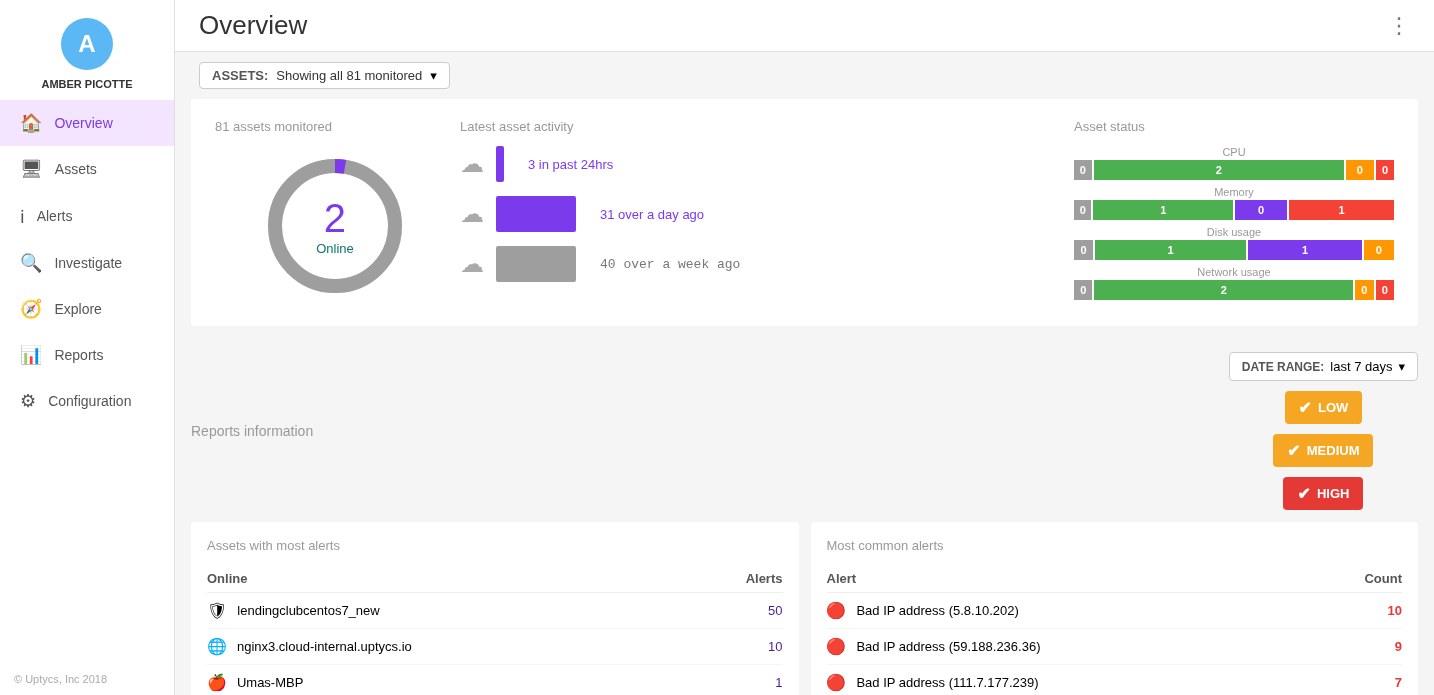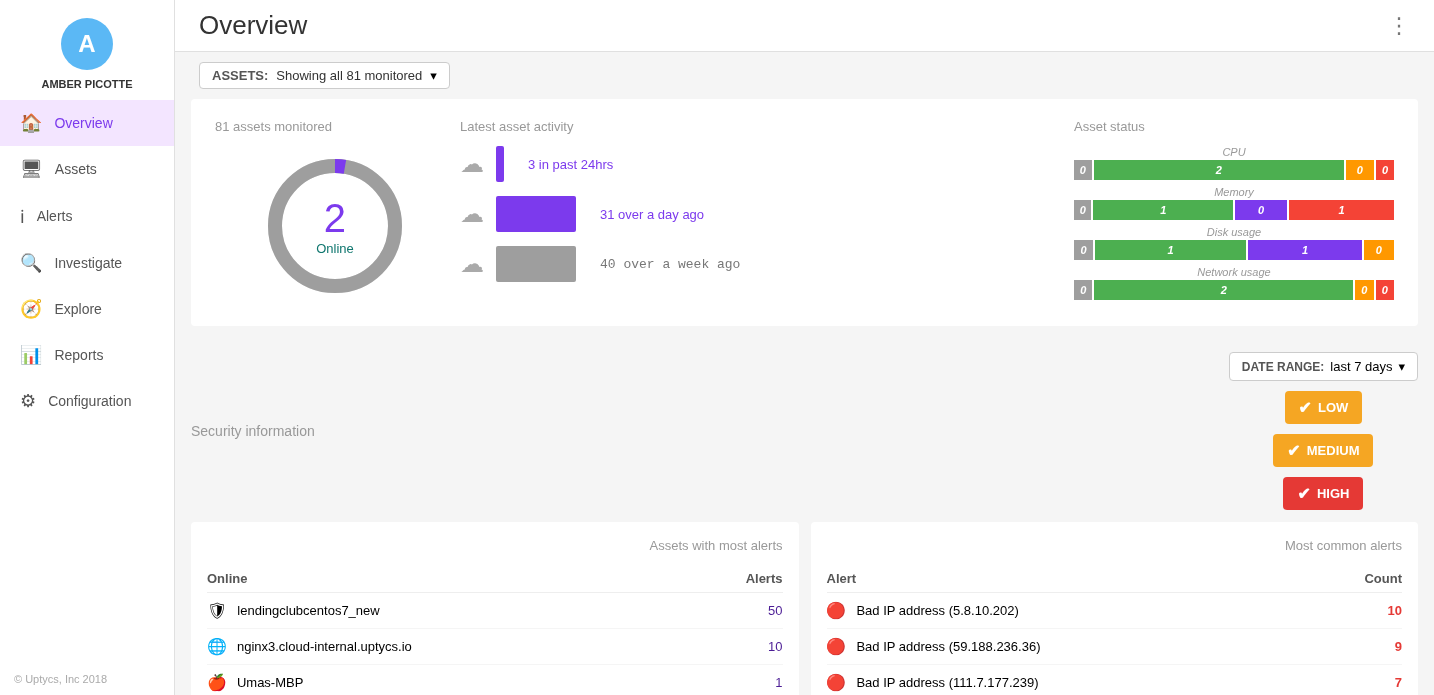--- a/index.html
+++ b/index.html
@@ -121,21 +121,21 @@
     .cloud-icon { font-size: 24px; color: #aaa; }
     .activity-bar {
       height: 36px;
       border-radius: 2px;
     }
     .activity-text { font-size: 13px; color: #7c3aed; margin-left: 12px; }
     .activity-text.gray { color: #777; font-family: Liberation Mono, monospace; }
 
     
     .status-section { flex: 0 0 320px; }
-    .status-row { margin-bottom: 6px; font-style: italic; }
+    .status-row { margin-bottom: 6px; }
     .status-row-label { font-size: 11px; color: #999; text-align: center; margin-bottom: 2px; }
     .status-bar-wrap { display: flex; height: 20px; gap: 2px; }
     .status-seg {
       display: flex; align-items: center; justify-content: center;
       font-size: 11px; color: white; font-weight: bold;
     }
 
     
     .security-header {
       display: flex; align-items: center; justify-content: space-between;
@@ -156,21 +156,21 @@
       font-size: 13px; font-weight: bold; cursor: pointer;
       color: white; border: none;
     }
     .btn-low { background: #f5a623; }
     .btn-medium { background: #f5a623; }
     .btn-high { background: #e53935; }
     .check-icon { font-size: 16px; }
 
     .two-col { display: flex; gap: 12px; }
     .alert-card { background: #fff; border-radius: 4px; padding: 16px; flex: 1; }
-    .card-title { font-size: 13px; color: #999; margin-bottom: 12px; text-align: right; }
+    .card-title { font-size: 13px; color: #999; margin-bottom: 12px; }
     .table-header {
       display: flex; justify-content: space-between;
       padding: 6px 0; border-bottom: 1px solid #eee;
       font-size: 13px; color: #555; font-weight: bold;
     }
     .table-row {
       display: flex; align-items: center; justify-content: space-between;
       padding: 8px 0; border-bottom: 1px solid #f5f5f5;
       font-size: 13px;
     }
@@ -311,21 +311,21 @@
                 <div class="status-seg" style="background:#4caf50;flex:70;min-width:16px;">2</div>
                 <div class="status-seg" style="background:#ff9800;flex:5;min-width:16px;">0</div>
                 <div class="status-seg" style="background:#f44336;flex:5;min-width:16px;">0</div>
     </div>
             </div>
           </div>
       </div>
     </div>
 
     <div class="security-header">
-      <span class="security-title">Security information</span>
+      <span class="security-title">Reports information</span>
       <div class="filter-group">
         <div class="date-range-btn">
           <span class="date-range-label">DATE RANGE:</span>
           <span>last 7 days</span>
           <span>▾</span>
         </div>
         <button class="filter-btn btn-low">
           <span class="check-icon">✔</span>
           <span>LOW</span>
         </button>

